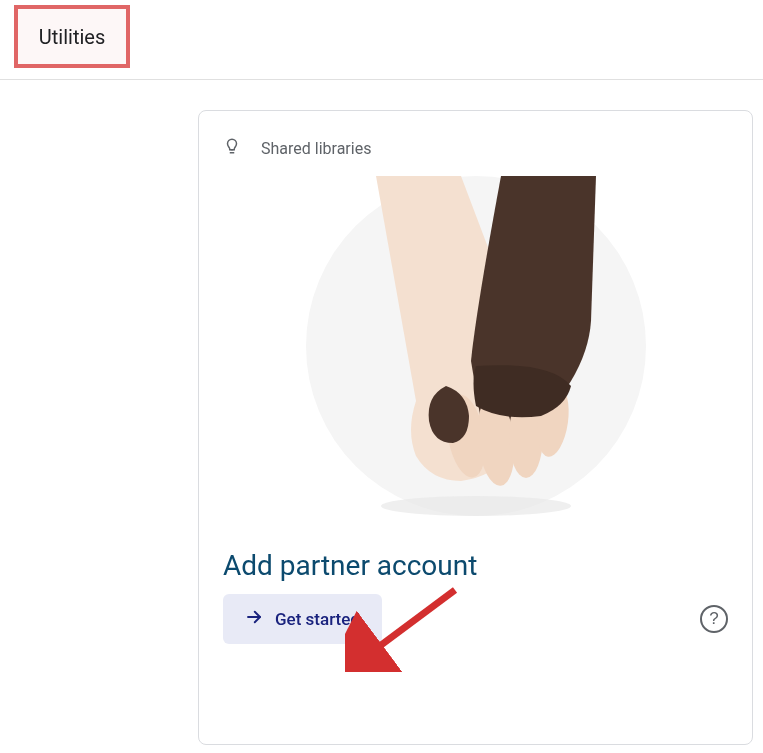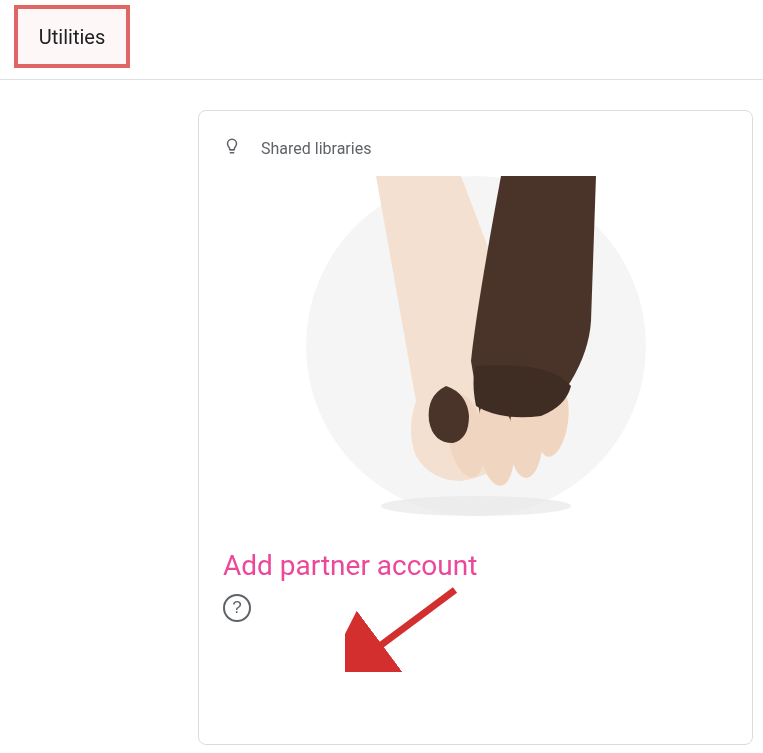--- a/index.html
+++ b/index.html
@@ -67,21 +67,21 @@
       justify-content: center;
       align-items: center;
       margin: 5px 0 28px 0;
     }
     .illustration {
       width: 350px;
       height: 350px;
     }
     .card-title {
       font-size: 28px;
-      color: #ec4899;
+      color: #0c4a6e;
       font-weight: 400;
       margin-bottom: 12px;
       font-family: 'Google Sans', 'Roboto', Arial, sans-serif;
     }
     .card-subtitle {
       font-size: 17px;
       color: #5f6368;
       font-weight: 400;
       margin-bottom: 40px;
     }
@@ -170,20 +170,29 @@
 
       <path d="M 175 195 Q 250 190 270 215 Q 265 235 240 245 Q 200 250 175 235 Q 170 210 175 195 Z" fill="#3f2c23"></path>
 
       <ellipse cx="175" cy="335" rx="95" ry="10" fill="#e8e8e8" opacity="0.7"></ellipse>
     </svg>
   </div>
 
   <h2 class="card-title">Add partner account</h2>
 
   <div class="card-footer">
+    <button class="get-started-btn">
+      <span>
+        <svg class="arrow-icon" viewBox="0 0 24 24" fill="none" stroke="#1a237e" stroke-width="2.5" stroke-linecap="round" stroke-linejoin="round">
+          <line x1="4" y1="12" x2="20" y2="12"></line>
+          <polyline points="13 5 20 12 13 19"></polyline>
+        </svg>
+      </span>
+      <span>Get started</span>
+    </button>
     <button class="help-btn">
       <span>?</span>
     </button>
   </div>
 </div>
 
 <svg class="annotation-arrow" viewBox="0 0 120 90">
   <defs>
     <marker id="arrowhead" markerWidth="12" markerHeight="12" refX="3" refY="6" orient="auto">
       <polygon points="0 0, 12 6, 0 12" fill="#d32f2f"></polygon>

